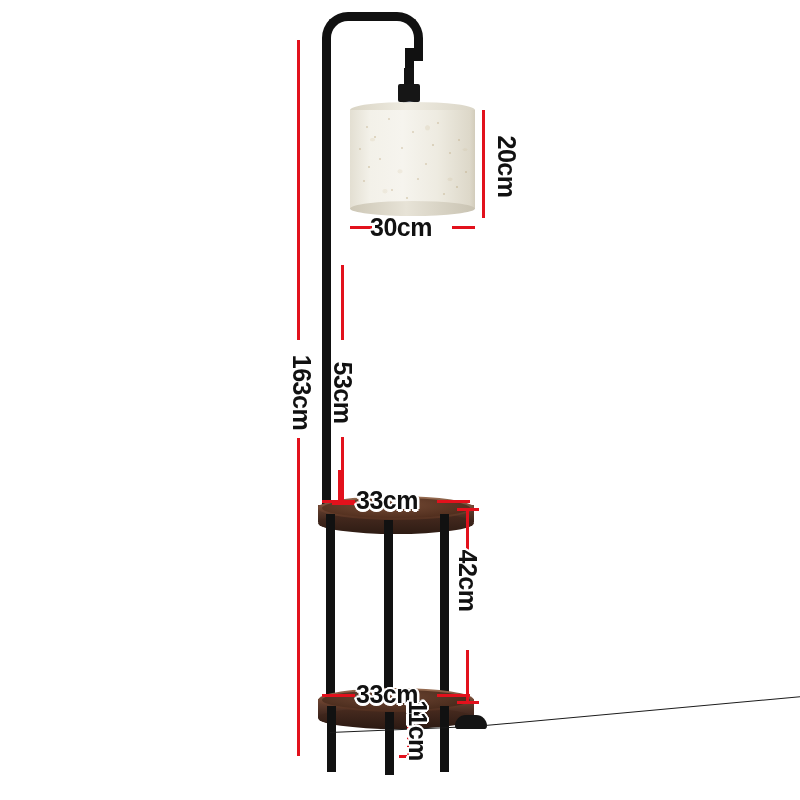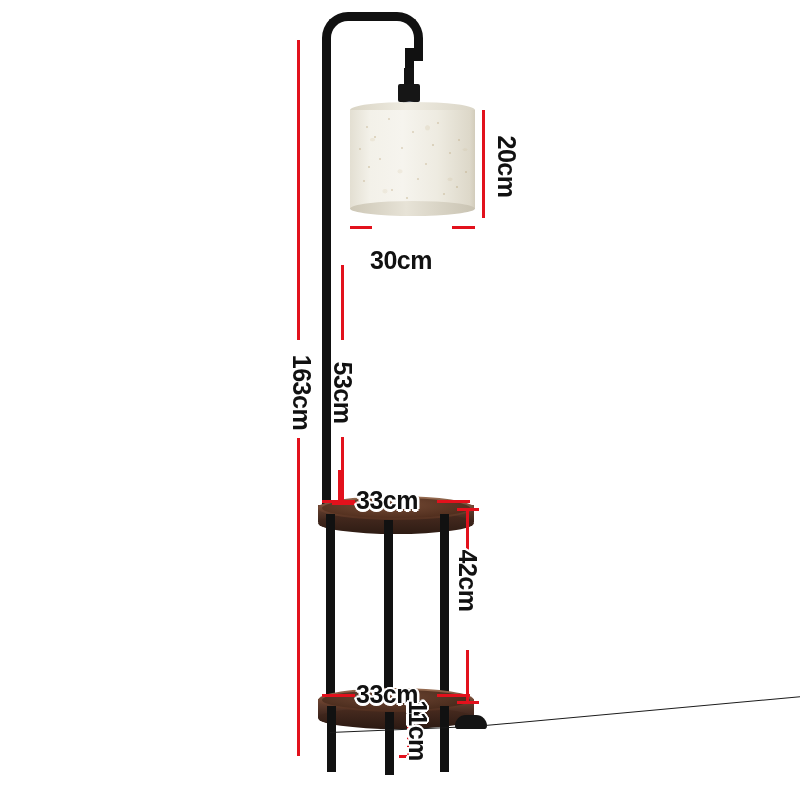--- a/index.html
+++ b/index.html
@@ -154,21 +154,21 @@
   <div class="cord" style="left:330px;top:732px;width:132px;transform:rotate(-2.4deg);"></div>
   <div class="switch" style="left:455px;top:715px;width:32px;height:14px;border-radius:14px 14px 4px 4px;"></div>
   <div class="cord" style="left:485px;top:725px;width:318px;transform:rotate(-5.2deg);"></div>
 
   <div class="rv" style="left:297px;top:40px;height:300px;"></div>
   <div class="rv" style="left:297px;top:438px;height:318px;"></div>
   <div class="dim vert" style="left:256px;top:378px;width:90px;text-align:center;font-size:25px;">163cm</div>
 
   <div class="rh" style="left:350px;top:226px;width:22px;"></div>
   <div class="rh" style="left:452px;top:226px;width:23px;"></div>
-  <div class="dim" style="left:370px;top:213px;font-size:25px;margin-top:33px;">30cm</div>
+  <div class="dim" style="left:370px;top:213px;font-size:25px;">30cm</div>
 
   <div class="rv" style="left:482px;top:110px;height:108px;"></div>
   <div class="dim vert" style="left:466px;top:152px;width:80px;text-align:center;font-size:25px;">20cm</div>
 
   <div class="rv" style="left:341px;top:265px;height:75px;"></div>
   <div class="rv" style="left:341px;top:437px;height:68px;"></div>
   <div class="rh" style="left:332px;top:502px;width:28px;"></div>
   <div class="dim vert" style="left:302px;top:378px;width:80px;text-align:center;font-size:25px;">53cm</div>
 
   <div class="rh" style="left:322px;top:500px;width:33px;"></div>

